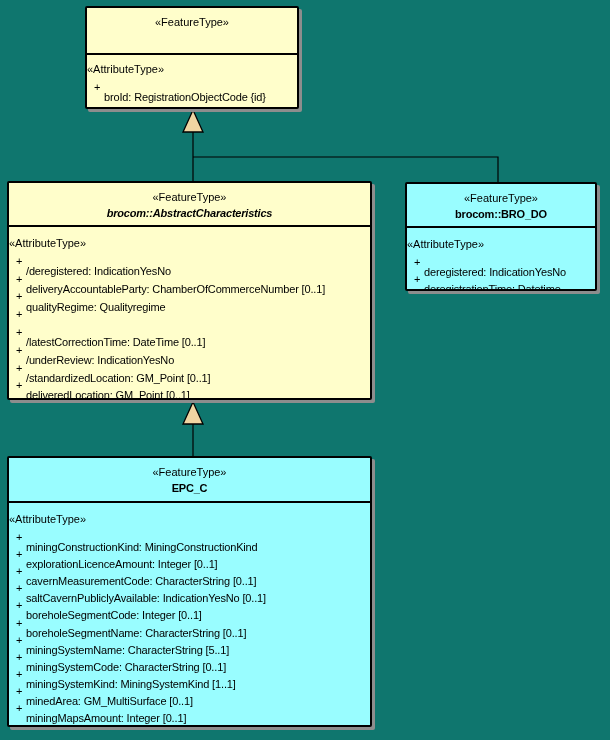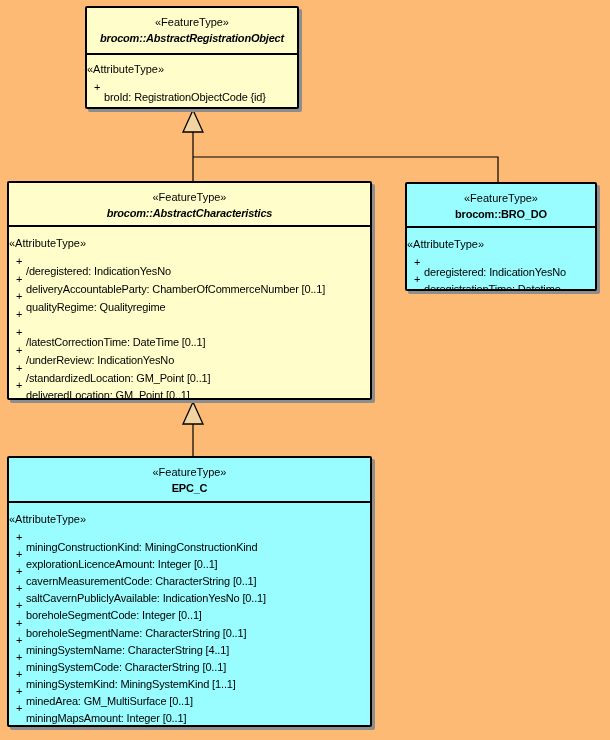--- a/index.html
+++ b/index.html
@@ -1,18 +1,18 @@
 <!DOCTYPE html>
 <html><head>
 <meta charset="utf-8">
 <style>
   * { margin:0; padding:0; box-sizing:border-box; }
   html,body { background:#ffffff; }
   body { font-family:"Liberation Sans", sans-serif; color:#000; }
-  .canvas { position:relative; width:610px; height:740px; background:#fdba74; overflow:hidden; }
+  .canvas { position:relative; width:610px; height:740px; background:#0f766e; overflow:hidden; }
 
   .connectors { position:absolute; left:0; top:0; width:610px; height:740px; }
 
   .uml-class {
     position:absolute;
     border:2px solid #000;
     border-radius:2px;
     box-shadow:3px 3px 0 #8d8d8d;
     display:flex; flex-direction:column;
   }
@@ -70,21 +70,20 @@
     </g>
     <g>
       <polygon points="193,402 183,424 203,424" fill="#F0D5A2" stroke="#000" stroke-width="1.3"></polygon>
       <path d="M193 424 V457" fill="none" stroke="#000" stroke-width="1.2"></path>
     </g>
   </svg>
 
   <div class="uml-class fill-yellow abstract box-aro">
     <div class="head">
       <div class="stereo">«FeatureType»</div>
-      <div class="cls-name">brocom::AbstractRegistrationObject</div>
     </div>
     <div class="body">
       <div class="attr-header">«AttributeType»</div>
       <div>
 
           <div class="attr-row">
             <span class="vis">+</span>
             <span class="attr-text">broId: RegistrationObjectCode {id}</span>
           </div>
         </div>
@@ -198,21 +197,21 @@
             <span class="attr-text">boreholeSegmentCode: Integer [0..1]</span>
           </div>
 
           <div class="attr-row">
             <span class="vis">+</span>
             <span class="attr-text">boreholeSegmentName: CharacterString [0..1]</span>
           </div>
 
           <div class="attr-row">
             <span class="vis">+</span>
-            <span class="attr-text">miningSystemName: CharacterString [4..1]</span>
+            <span class="attr-text">miningSystemName: CharacterString [5..1]</span>
           </div>
 
           <div class="attr-row">
             <span class="vis">+</span>
             <span class="attr-text">miningSystemCode: CharacterString [0..1]</span>
           </div>
 
           <div class="attr-row">
             <span class="vis">+</span>
             <span class="attr-text">miningSystemKind: MiningSystemKind [1..1]</span>

